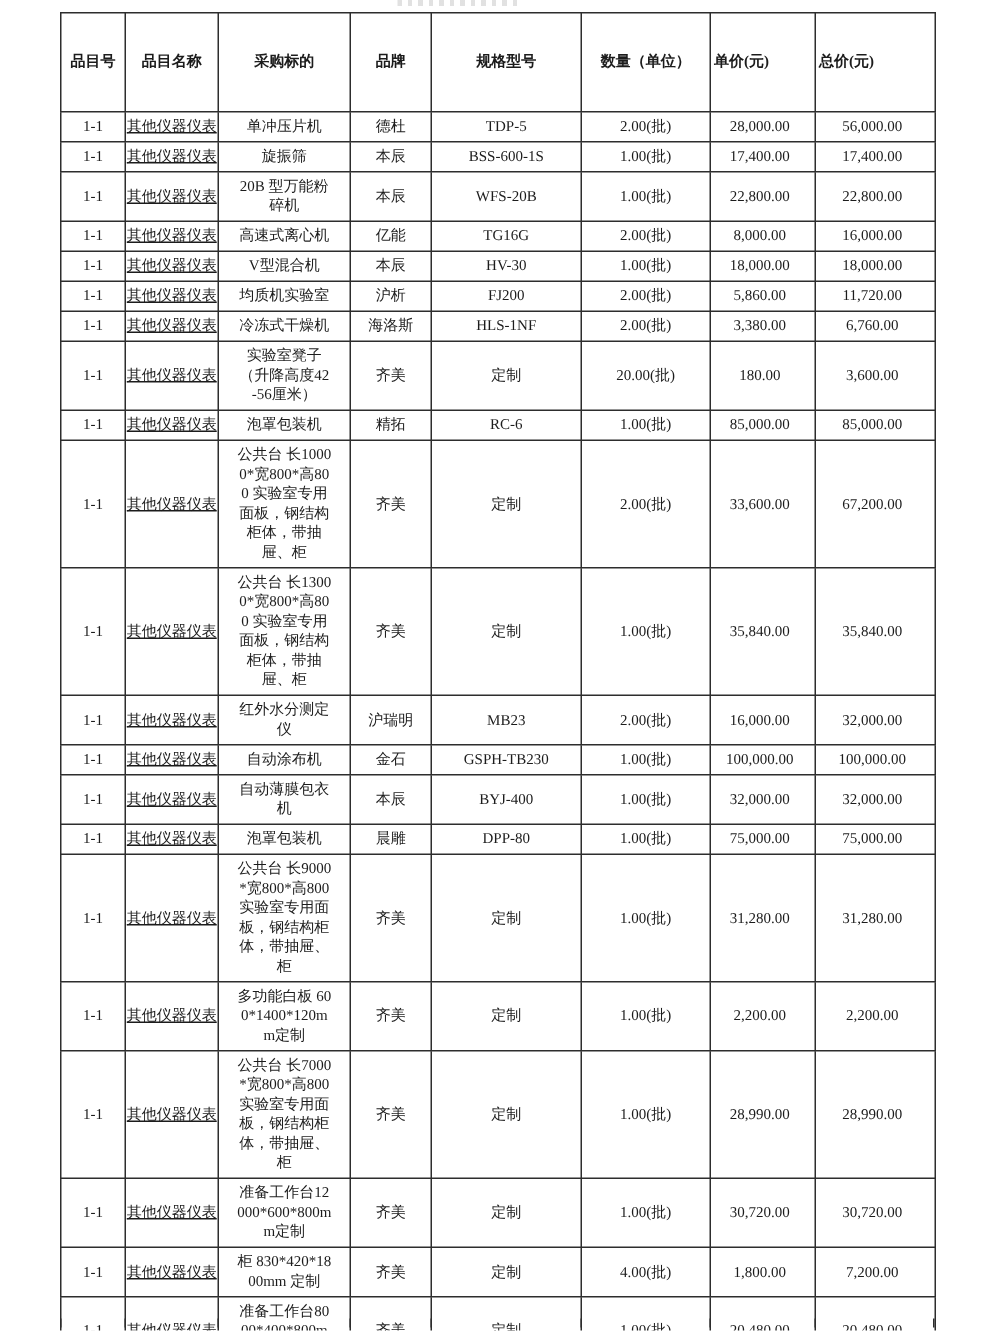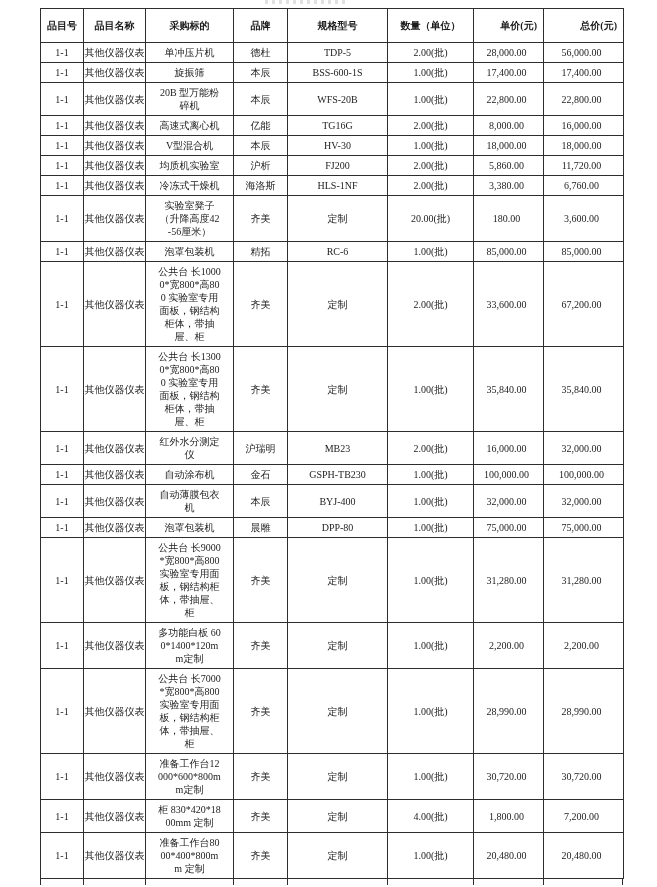--- a/index.html
+++ b/index.html
@@ -14,24 +14,24 @@
   }
   .tbl-wrap{position:absolute;left:40px;top:8px;}
   table{
     border-collapse:collapse;table-layout:fixed;width:583px;
     font-size:10px;line-height:13px;
   }
   col.w0{width:43px;}  col.w1{width:62px;}  col.w2{width:88px;}
   col.w3{width:54px;}  col.w4{width:100px;} col.w5{width:86px;}
   col.w6{width:70px;}  col.w7{width:80px;}
   th,td{border:1px solid #2d2d2d;vertical-align:middle;}
-  th{font-weight:bold;padding:10px 2px;text-align:center;}
-  th.num{text-align:right;padding-right:6px;}
+  th{font-weight:bold;padding:26px 2px;text-align:center;}
+  th.num{text-align:left;padding-right:6px;}
   td{padding:3px 2px;text-align:center;}
-  td.c1{white-space:nowrap;padding-left:0;padding-right:0;}
+  td.c1{white-space:nowrap;padding-left:0;padding-right:0;text-decoration:underline;}
   td.c2{padding-left:12px;padding-right:12px;word-break:break-all;font-family:Liberation Serif, serif;}
   td.c6,td.c7{text-align:center;padding-right:6px;}
   .ticks{position:absolute;left:0;top:879px;width:657px;height:6px;}
   .ticks i{position:absolute;top:0;width:1px;height:6px;background:#2d2d2d;display:block;}
 </style>
 </head>
 <body>
 
 <div class="artifact"></div>
 

